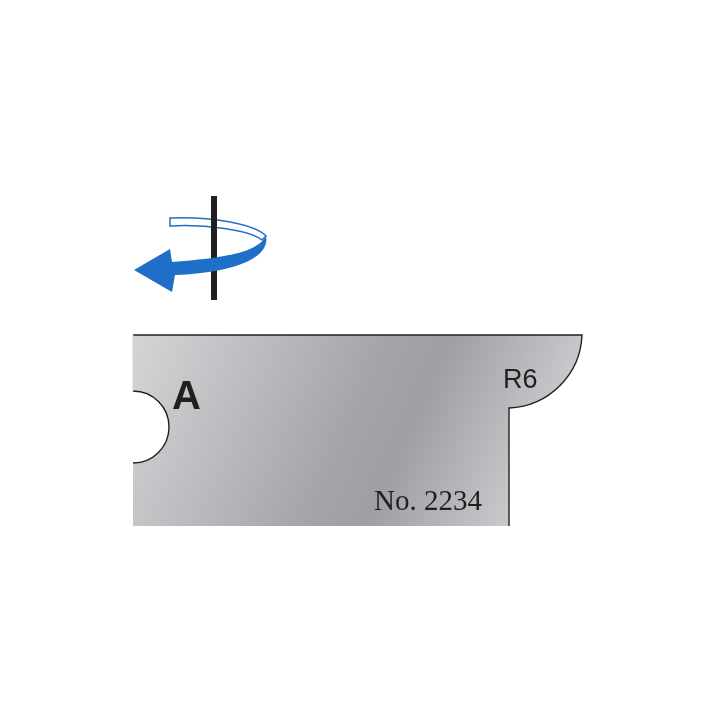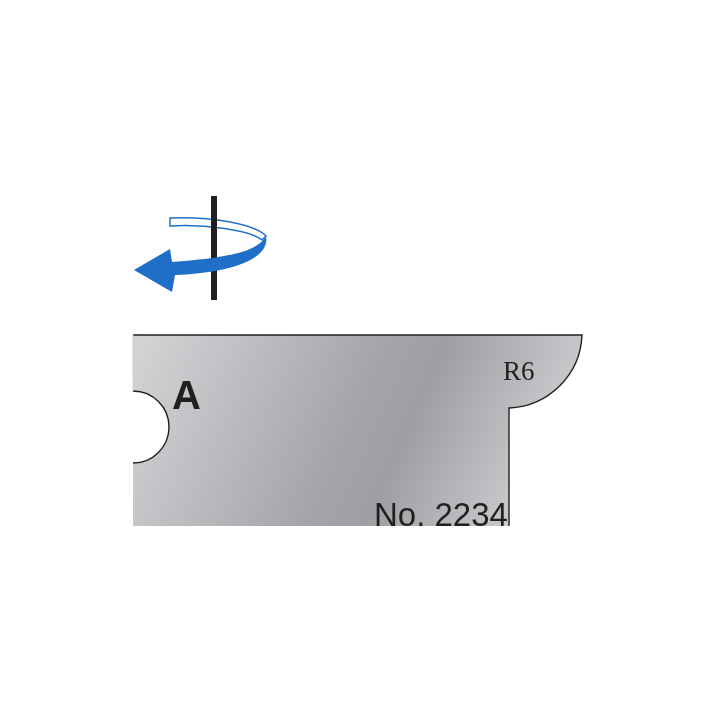--- a/index.html
+++ b/index.html
@@ -1,21 +1,21 @@
 <!DOCTYPE html>
 <html><head>
 <meta charset="utf-8">
 <style>
   html,body{margin:0;padding:0;background:#ffffff;}
   body{width:720px;height:720px;position:relative;overflow:hidden;font-family:"Liberation Sans","DejaVu Sans",sans-serif;}
   #stage{position:absolute;left:0;top:0;width:720px;height:720px;}
   .lbl{position:absolute;color:#231f20;}
   .lbl-a{left:172px;top:373px;font-size:40px;font-weight:bold;font-family:"Liberation Sans",sans-serif;}
-  .lbl-r{left:503px;top:356px;font-size:27px;font-family:Liberation Serif, serif;}
-  .lbl-no{left:374px;top:496px;font-size:33px;font-family:Liberation Sans, sans-serif;}
+  .lbl-r{left:503px;top:364px;font-size:27px;font-family:Liberation Sans, sans-serif;}
+  .lbl-no{left:374px;top:484px;font-size:29px;font-family:Liberation Serif, serif;}
 </style>
 </head>
 <body>
 
 <div id="stage">
   <svg width="720" height="720" viewBox="0 0 720 720" xmlns="http://www.w3.org/2000/svg" style="position:absolute;left:0;top:0">
     <defs>
       <linearGradient id="metal" x1="133" y1="335" x2="560" y2="526" gradientUnits="userSpaceOnUse">
         <stop offset="0" stop-color="#d4d5d7"></stop>
         <stop offset="0.5" stop-color="#a3a5a8"></stop>

